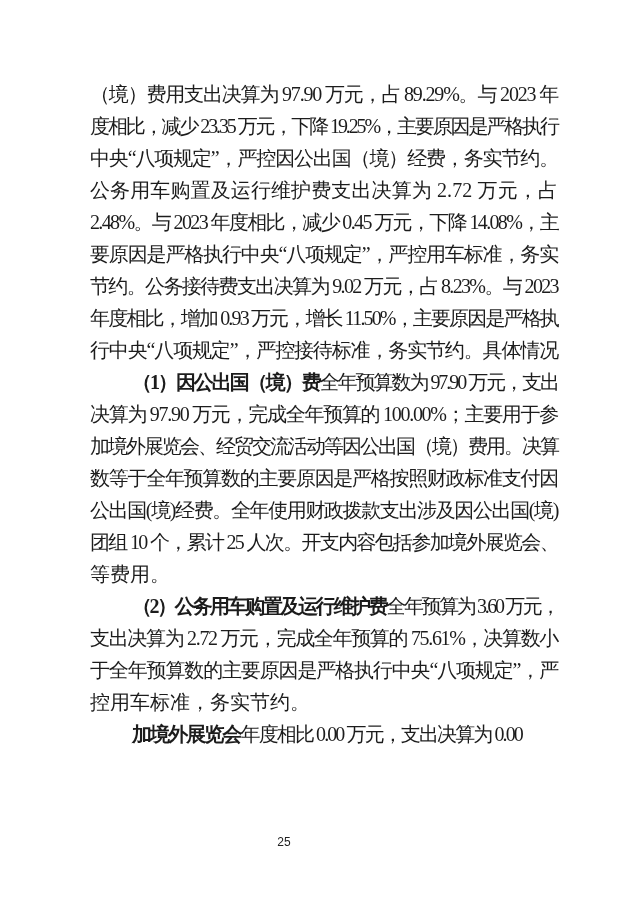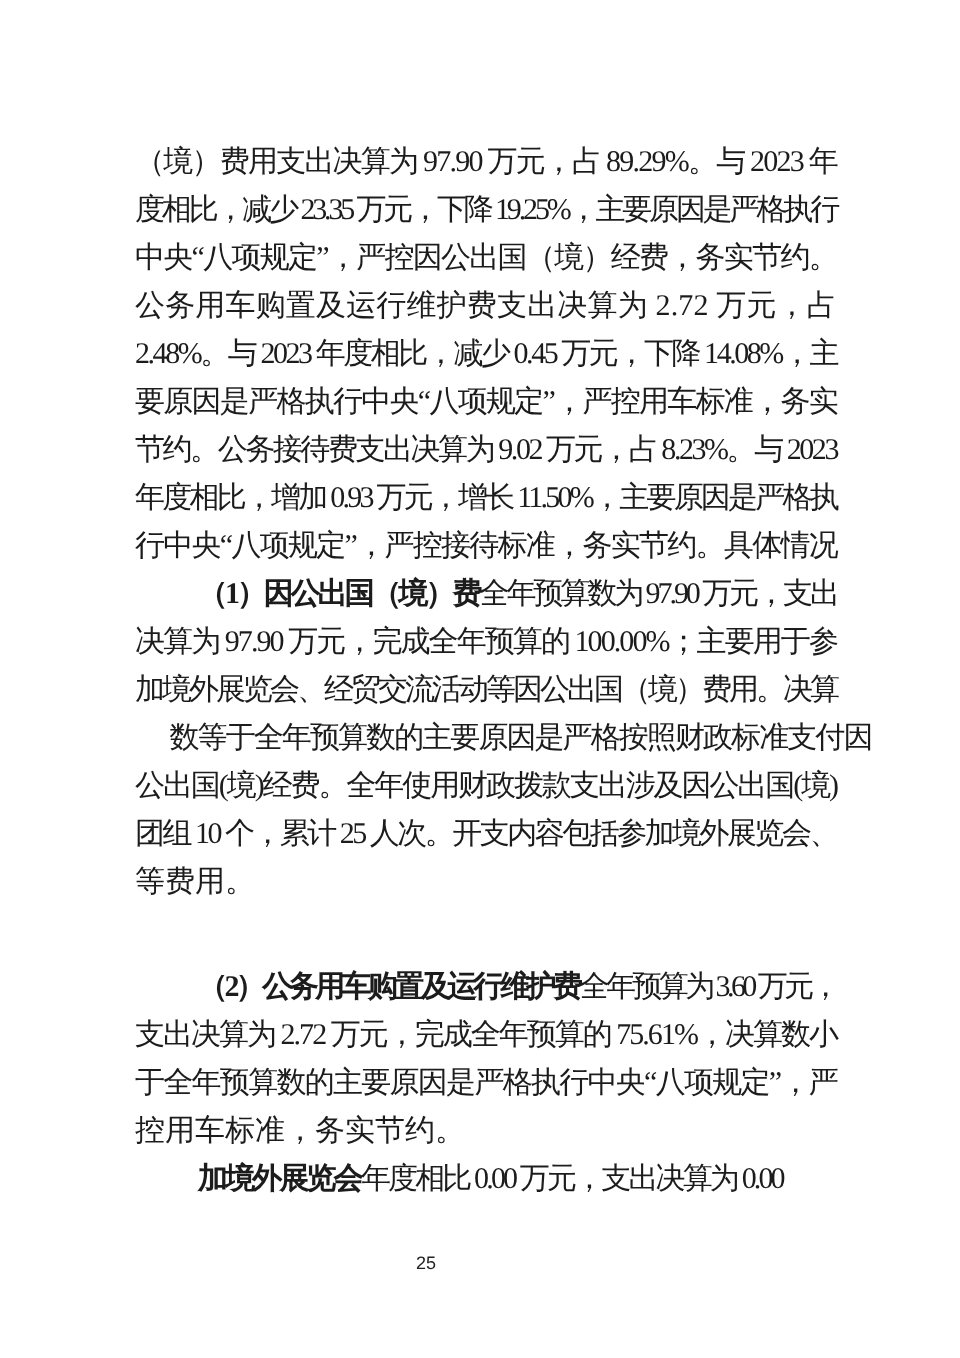--- a/index.html
+++ b/index.html
@@ -12,21 +12,21 @@
     width: 640px;
     height: 905px;
     background: #ffffff;
     font-family: "Liberation Serif", "DejaVu Serif", serif;
     color: #1c1c1c;
     overflow: hidden;
   }
   .text-block {
     position: absolute;
     left: 90px;
-    top: 92px;
+    top: 78px;
     width: 468px;
   }
   .line {
     height: 32px;
     line-height: 32px;
     font-size: 20px;
     white-space: nowrap;
     overflow: visible;
   }
   .line.indent {
@@ -56,24 +56,24 @@
       <div class="line justify" style="letter-spacing: -1.14483px;"><span>中央“八项规定”，严控因公出国（境）经费，务实节约。</span></div>
       <div class="line justify" style="letter-spacing: 0.111111px;"><span>公务用车购置及运行维护费支出决算为 2.72 万元，占</span></div>
       <div class="line justify" style="letter-spacing: -1.6332px;"><span>2.48%。与 2023 年度相比，减少 0.45 万元，下降 14.08%，主</span></div>
       <div class="line justify" style="letter-spacing: -1.14483px;"><span>要原因是严格执行中央“八项规定”，严控用车标准，务实</span></div>
       <div class="line justify" style="letter-spacing: -1.62977px;"><span>节约。公务接待费支出决算为 9.02 万元，占 8.23%。与 2023</span></div>
       <div class="line justify" style="letter-spacing: -1.85064px;"><span>年度相比，增加 0.93 万元，增长 11.50%，主要原因是严格执</span></div>
       <div class="line justify" style="letter-spacing: -1.14483px;"><span>行中央“八项规定”，严控接待标准，务实节约。具体情况</span></div>
       <div class="line indent justify" style="letter-spacing: -2.03448px;"><span class="run-bold">（1）因公出国（境）费</span><span>全年预算数为 97.90 万元，支出</span></div>
       <div class="line justify" style="letter-spacing: -1.28447px;"><span>决算为 97.90 万元，完成全年预算的 100.00%；主要用于参</span></div>
       <div class="line justify" style="letter-spacing: -2px;"><span>加境外展览会、经贸交流活动等因公出国（境）费用。决算</span></div>
-      <div class="line justify" style="letter-spacing: -1.28px; margin-left: 23px;"><span>数等于全年预算数的主要原因是严格按照财政标准支付因</span></div>
+      <div class="line justify" style="letter-spacing: -1.28px;"><span>数等于全年预算数的主要原因是严格按照财政标准支付因</span></div>
       <div class="line justify" style="letter-spacing: -1.38002px;"><span>公出国(境)经费。全年使用财政拨款支出涉及因公出国(境)</span></div>
       <div class="line justify" style="letter-spacing: -1.67742px; text-align: center;"><span>团组 10 个，累计 25 人次。开支内容包括参加境外展览会、</span></div>
       <div class="line"><span>等费用。</span></div>
-      <div class="line indent justify" style="letter-spacing: -2.37931px; margin-top: 38px;"><span class="run-bold">（2）公务用车购置及运行维护费</span><span>全年预算为 3.60 万元，</span></div>
+      <div class="line indent justify" style="letter-spacing: -2.37931px;"><span class="run-bold">（2）公务用车购置及运行维护费</span><span>全年预算为 3.60 万元，</span></div>
       <div class="line justify" style="letter-spacing: -1.32339px;"><span>支出决算为 2.72 万元，完成全年预算的 75.61%，决算数小</span></div>
       <div class="line justify" style="letter-spacing: -1.14483px;"><span>于全年预算数的主要原因是严格执行中央“八项规定”，严</span></div>
       <div class="line"><span>控用车标准，务实节约。</span></div>
       <div class="line indent justify" style="letter-spacing: -1.90323px;"><span class="run-bold">加境外展览会</span><span>年度相比 0.00 万元，支出决算为 0.00</span></div>
     </div>
   <div class="page-number">25</div>
 </div>
 
 </body></html>

